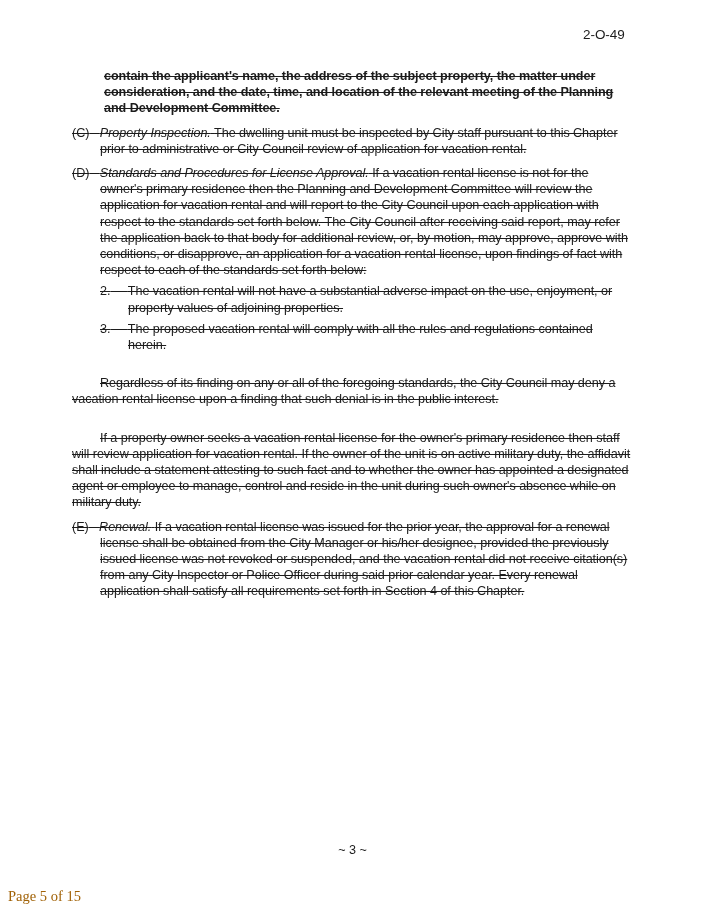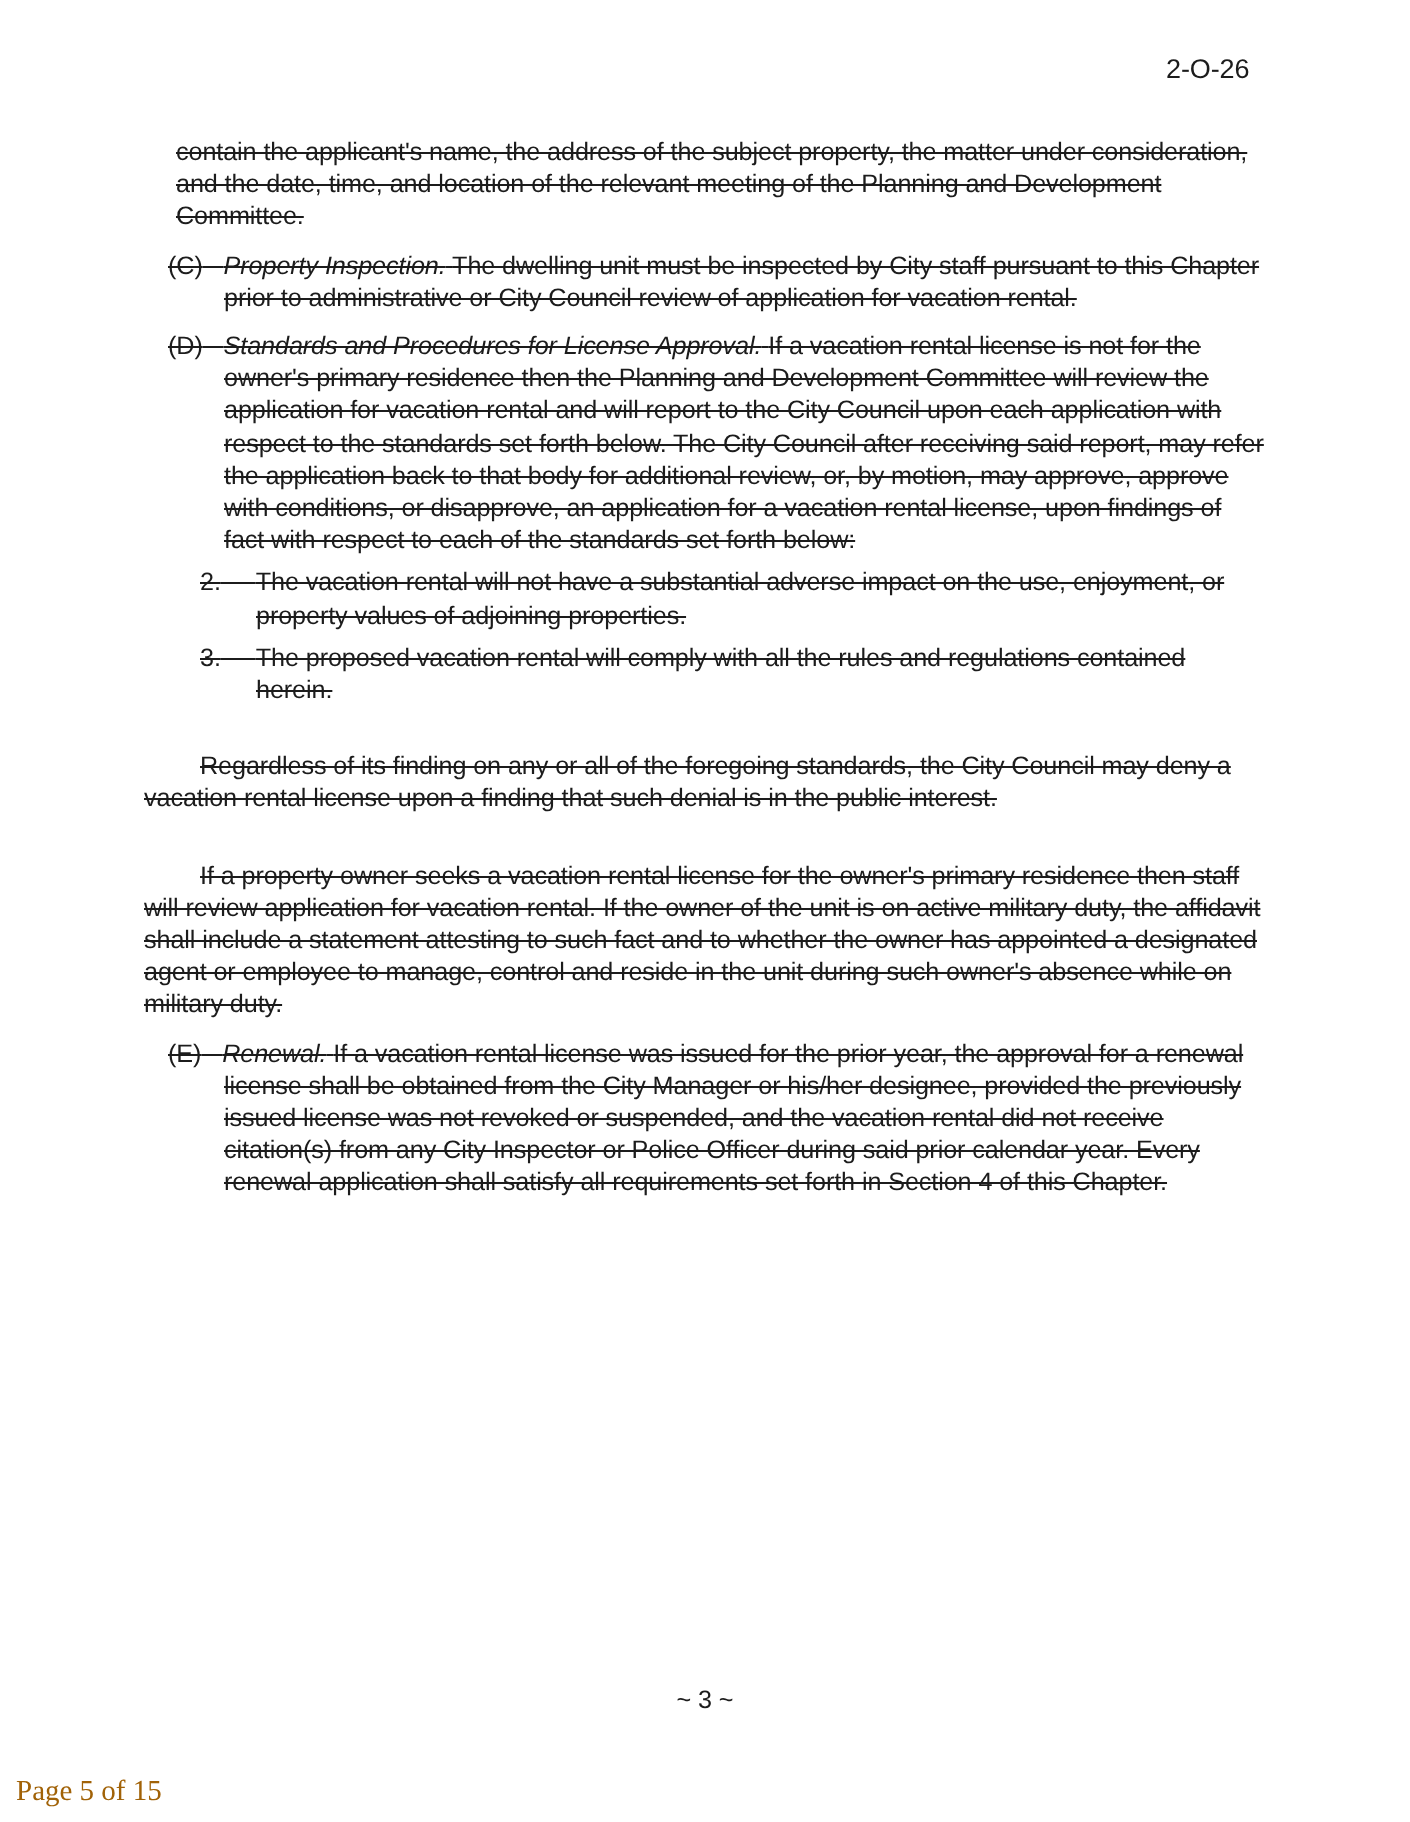--- a/index.html
+++ b/index.html
@@ -6,40 +6,40 @@
   .page {
     position:relative; width:705px; height:911px; background:#ffffff;
     font-family:"Liberation Sans", sans-serif;
     font-size:12.6px; line-height:16.2px; color:#1c1c1c;
     letter-spacing:-0.05px; overflow:hidden;
   }
   .doc-number { position:absolute; top:27px; left:583px; font-size:13.5px; }
   .content { position:absolute; left:72px; top:68px; width:561px; }
   .s { text-decoration:line-through; text-decoration-thickness:1.2px; }
   .p { margin:0 0 5px 0; }
-  .indent28 { margin-left:16px; }
-  .letter { margin-top:8px;margin-left:12px; }
+  .indent28 { margin-left:32px;font-weight:bold; }
+  .letter { margin-top:8px; }
   .hang { padding-left:28px; text-indent:-28px; }
   .sublist { margin-left:28px; }
   .ti { text-indent:28px; margin-top:22px; }
   .gl { word-spacing:7px; }
   .gn { word-spacing:14px; }
   i { font-style:italic; }
   .footer-num { position:absolute; top:842px; left:72px; width:561px; text-align:center; font-size:12.6px; }
   .page-indicator {
     position:absolute; left:8px; top:888px;
     font-family:"Liberation Serif", serif; font-size:14.5px; color:#a16207; letter-spacing:0;
   }
 </style>
 </head>
 <body>
 
 <div class="page">
 
-  <div class="doc-number">2-O-26</div>
+  <div class="doc-number">2-O-49</div>
 
   <div class="content">
 
     <p class="p indent28 s">contain the applicant's name, the address of the subject property, the matter under consideration, and the date, time, and location of the relevant meeting of the Planning and Development Committee.</p>
 
     <div>
       <p class="p hang s letter"><span>(C)</span><span class="gl"> </span><i>Property Inspection.</i> <span>The dwelling unit must be inspected by City staff pursuant to this Chapter prior to administrative or City Council review of application for vacation rental.</span></p>
     </div>
 
     <div>

